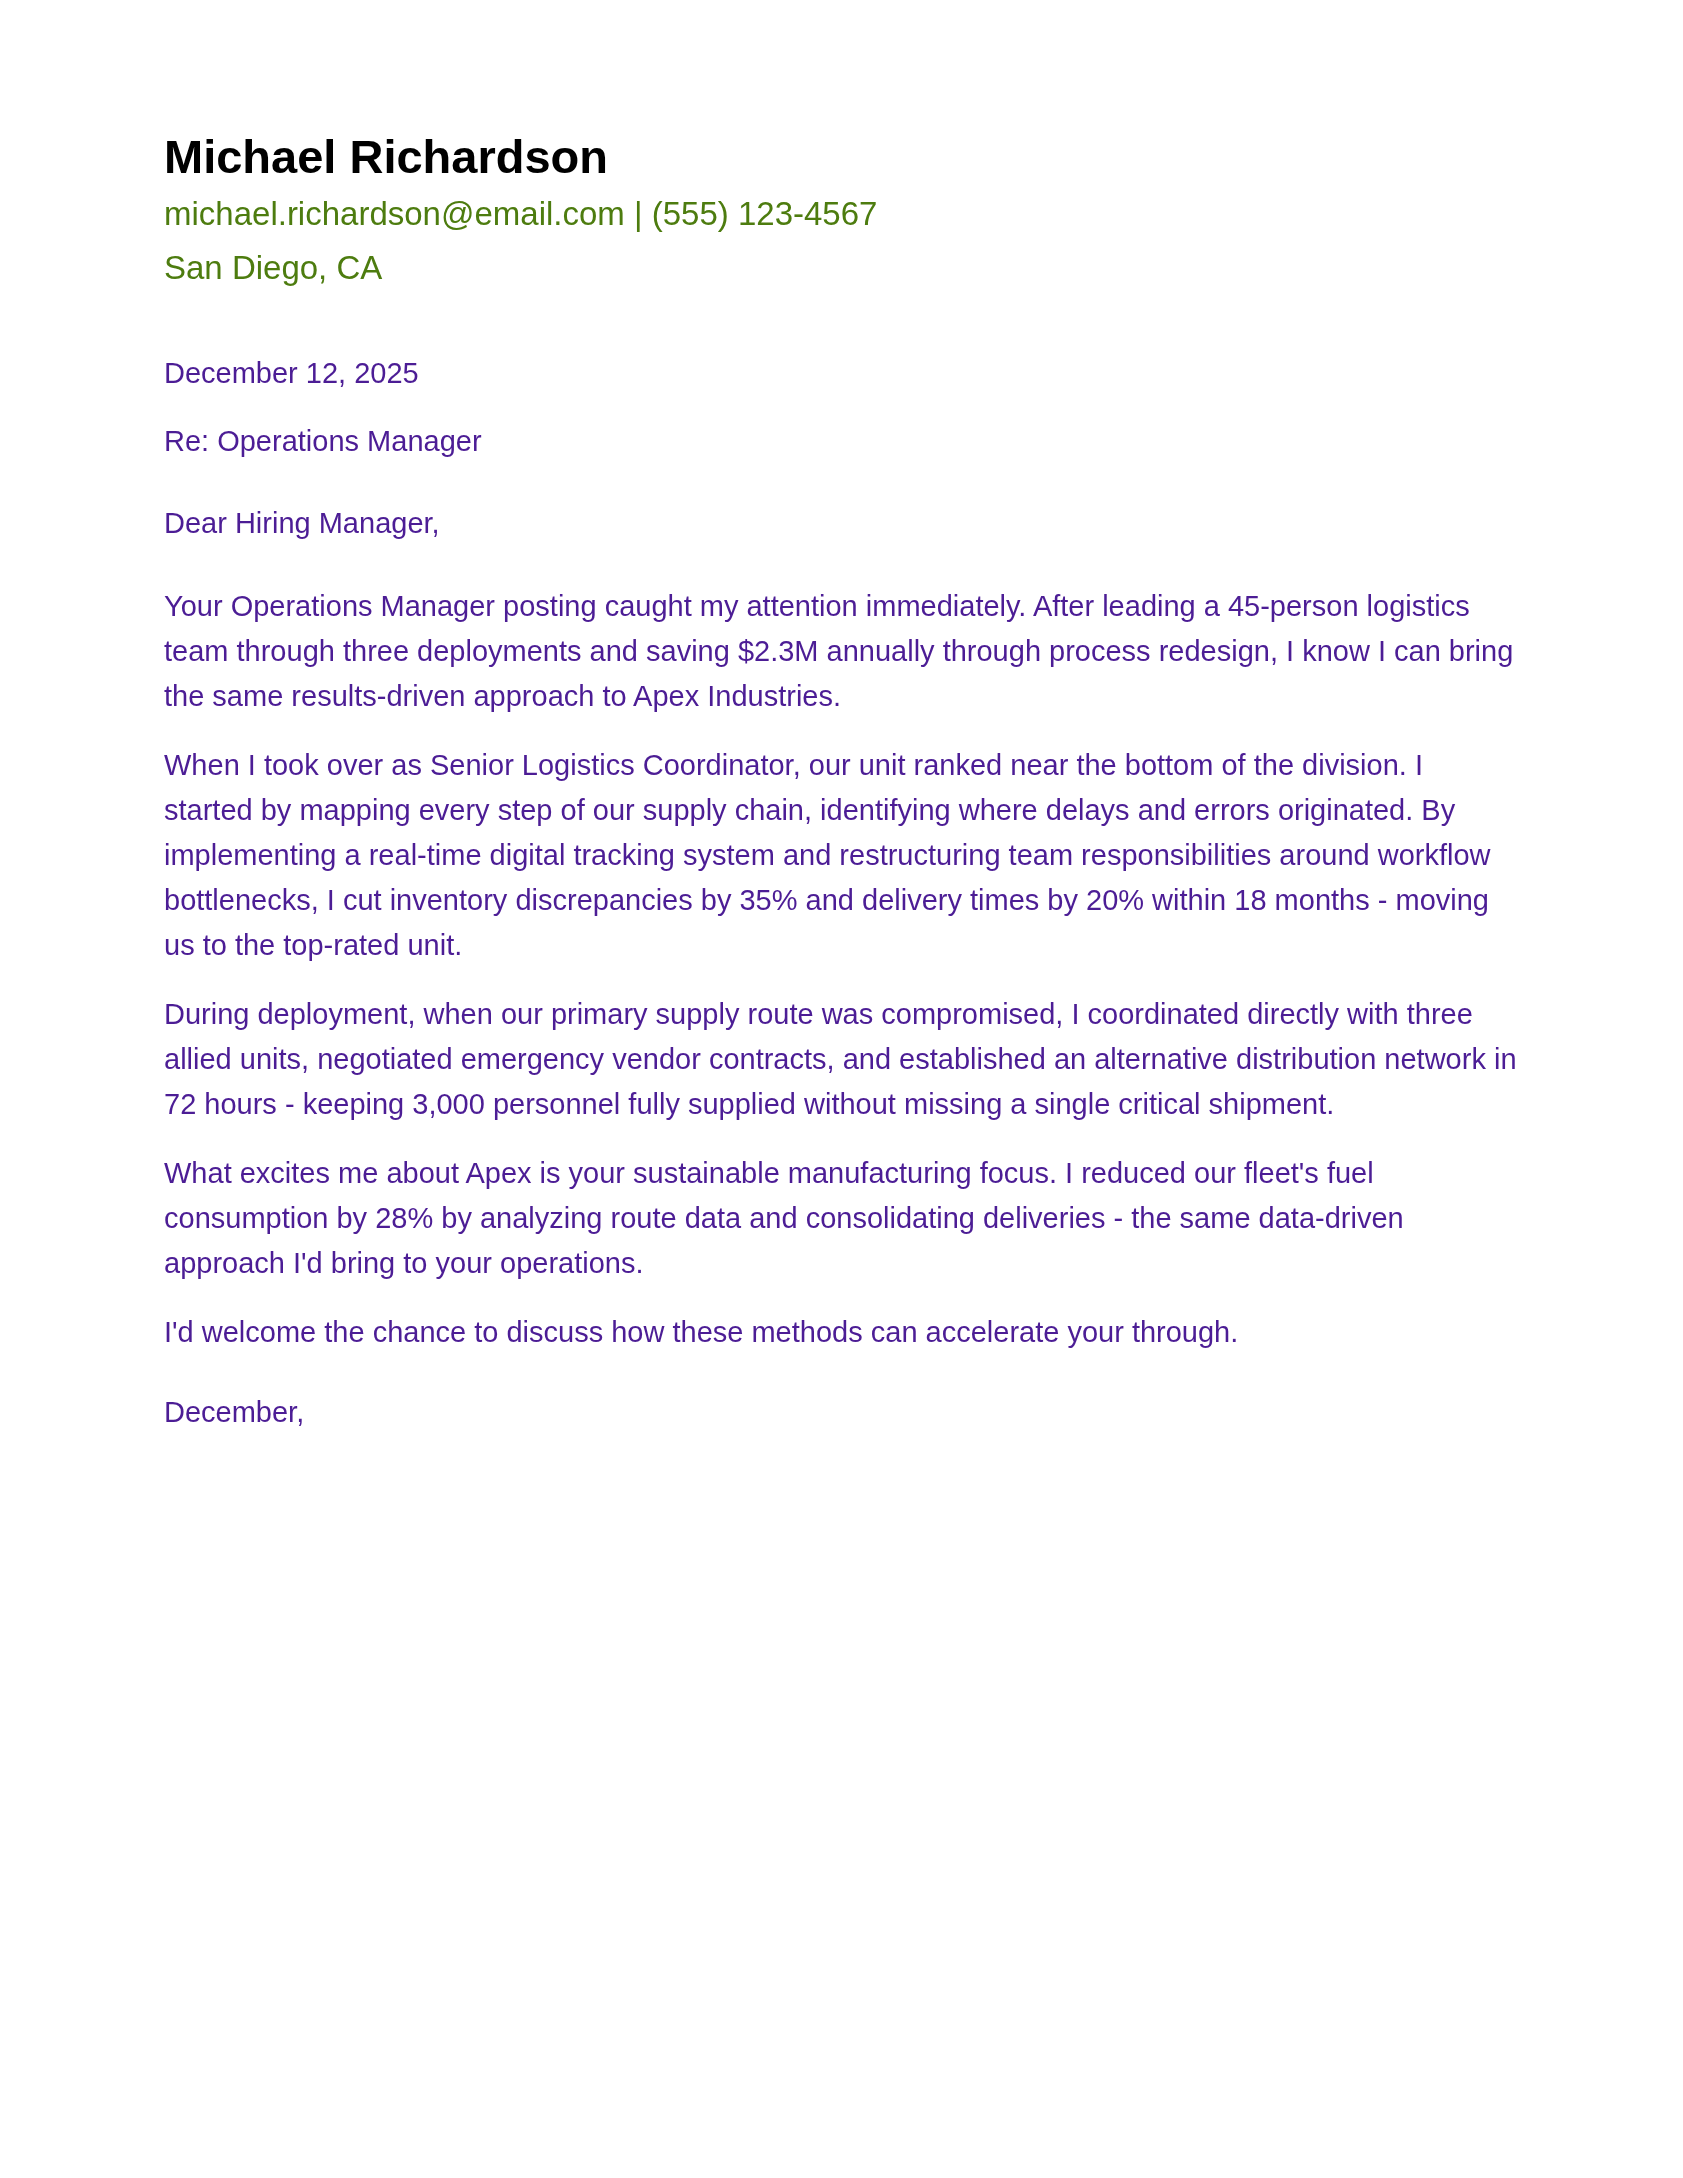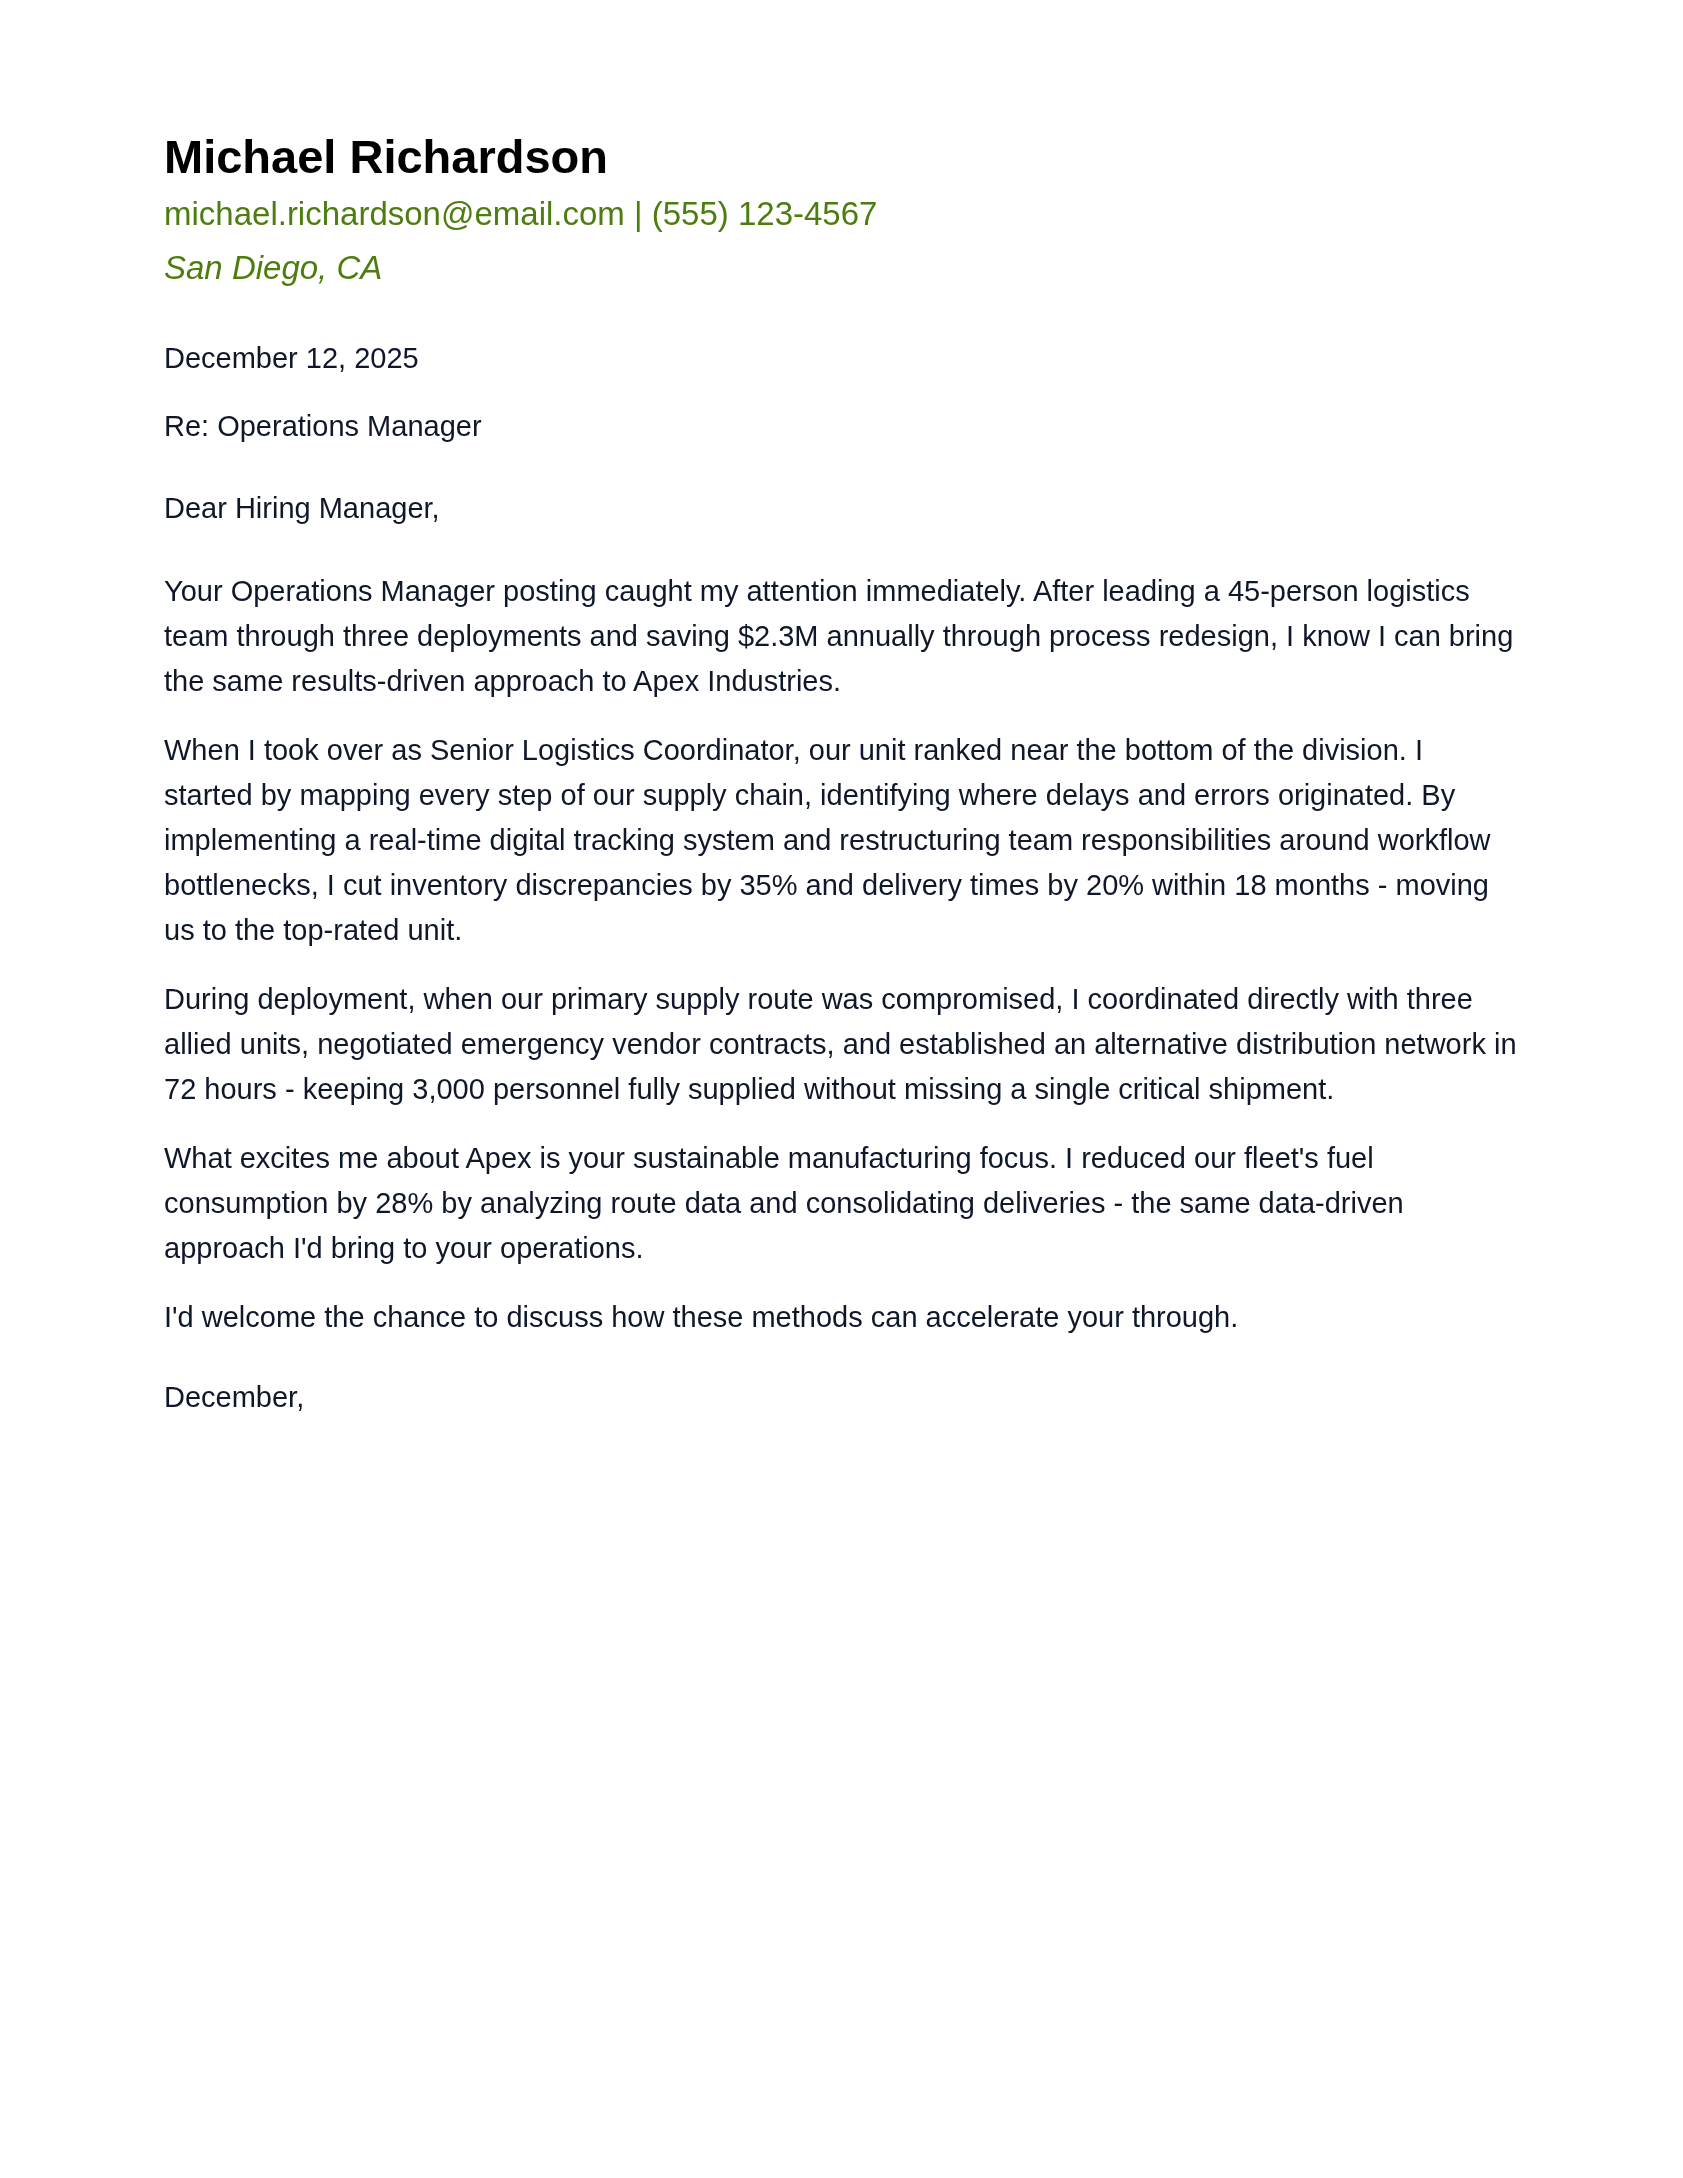--- a/index.html
+++ b/index.html
@@ -30,26 +30,26 @@
     letter-spacing: 0;
   }
   p { margin: 0; }
   .muted {
     font-size: 33px;
     line-height: 40px;
     font-weight: 400;
     color: #4d7c0f;
   }
   .contact  { margin: 0 0 14px 0; }
-  .location { margin: 0 0 48px 0; font-style: italic; }
+  .location { margin: 0 0 63px 0; }
   .body {
     font-size: 29px;
     line-height: 45px;
     font-weight: 400;
-    color: #0f172a;
+    color: #4c1d95;
     text-align: left;
   }
   .date       { margin: 0 0 23px 0; }
   .company    { margin: 0 0 3px 0; }
   .subject    { margin: 0 0 37px 0; }
   .salutation { margin: 0 0 38px 0; }
   .para       { margin: 0 0 24px 0; }
   .closing    { margin: 35px 0 0 0; }
 </style>
 </head>

